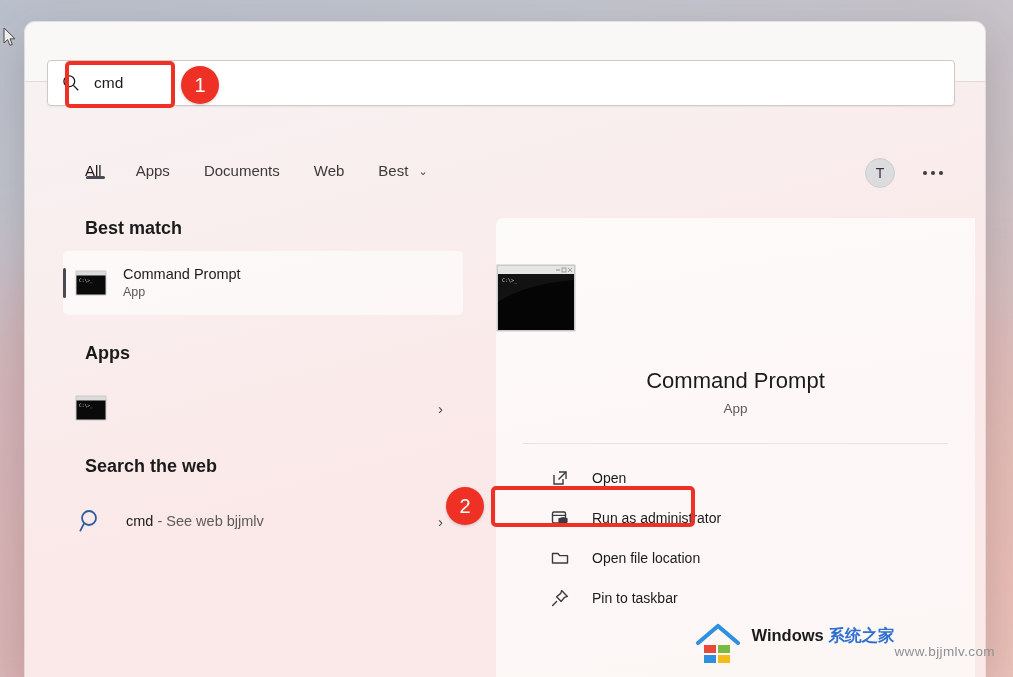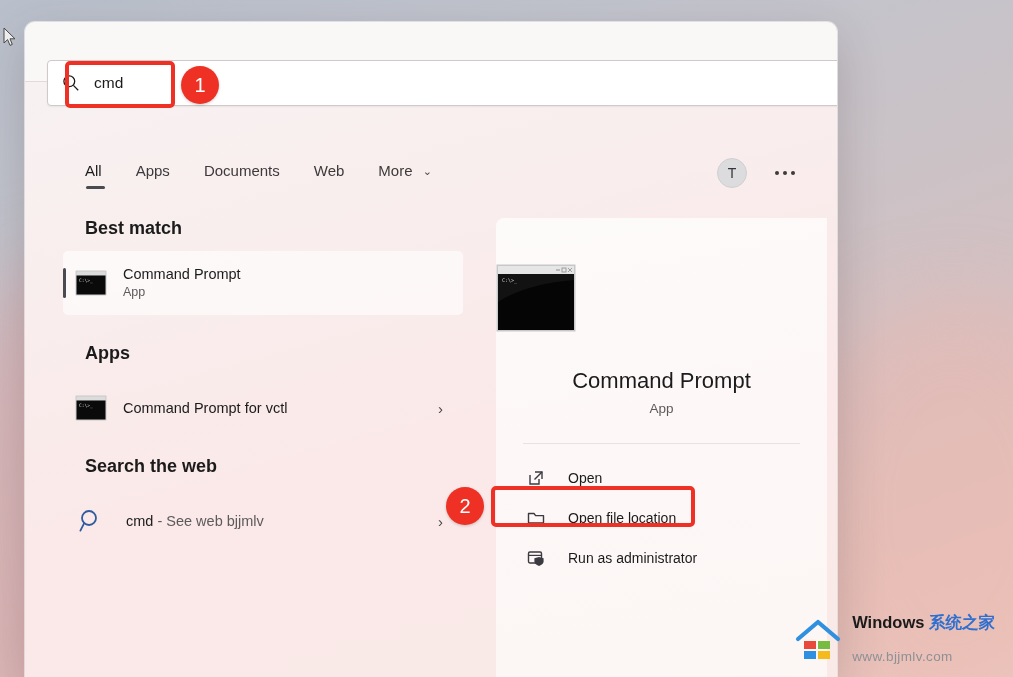--- a/index.html
+++ b/index.html
@@ -10,21 +10,21 @@
     position:relative;
   }
 
   
   .bg-blob{position:absolute;border-radius:50%;filter:blur(40px);pointer-events:none;}
   .blob-a{width:260px;height:520px;left:-60px;top:260px;background:rgba(226,170,170,.55);}
   .blob-b{width:300px;height:420px;right:-90px;top:300px;background:rgba(233,185,175,.5);}
 
   
   .flyout{
-    position:absolute;left:25px;top:22px;width:812px;height:655px;
+    position:absolute;left:25px;top:22px;width:960px;height:655px;
     background:linear-gradient(165deg,#f7f2f3 0%,#f9eeee 30%,#fae9e8 60%,#f9e9e7 100%);
     border-radius:10px 10px 0 0;
     box-shadow:0 0 0 1px rgba(255,255,255,.55), 0 16px 48px rgba(60,40,45,.22);
     overflow:hidden;
   }
   .flyout-inner{position:absolute;inset:0;}
 
   
   .search-header{position:absolute;left:0;top:0;width:100%;height:60px;
      background:#faf7f7;border-bottom:1px solid #e3dada;}
@@ -32,21 +32,21 @@
      position:absolute;left:22px;top:38px;width:908px;height:46px;
      background:#ffffff;border:1px solid #cfc9ca;border-radius:4px;
      display:flex;align-items:center;padding:0 14px;
      box-shadow:0 1px 2px rgba(0,0,0,.06);
   }
   .search-icon{width:18px;height:18px;flex:0 0 18px;margin-right:14px;color:#1b1b1b;}
   .search-value{font-size:15.5px;color:#1b1b1b;}
 
   
   .tabs{position:absolute;left:60px;top:140px;display:flex;align-items:center;gap:34px;}
-  .tab{font-size:15px;color:#3d3a3b;position:relative;padding-bottom:10px;cursor:default;}
+  .tab{font-size:15px;color:#3d3a3b;position:relative;cursor:default;}
   .tab.active{color:#1b1b1b;}
   .tab.active::after{content:"";position:absolute;left:1px;bottom:0;width:19px;height:3px;
      background:#4a4a52;border-radius:2px;}
   .tab .chev{display:inline-block;margin-left:6px;font-size:11px;color:#4b4748;vertical-align:1px;}
 
   
   .account{position:absolute;right:42px;top:136px;display:flex;align-items:center;gap:28px;}
   .avatar{width:30px;height:30px;border-radius:50%;background:#dcdcde;border:1px solid #cfcfd2;
      display:flex;align-items:center;justify-content:center;font-size:14px;color:#34343a;}
   .ellipsis{display:flex;gap:4px;}
@@ -77,41 +77,41 @@
   .right-col{
      position:absolute;left:471px;top:196px;right:10px;bottom:0;
      background:linear-gradient(170deg,#fdfafa 0%,#fdf8f7 45%,#fcf6f5 100%);
      border-radius:8px 0 0 0;
   }
   .preview-tile{margin:46px auto 0;width:80px;height:68px;}
   .app-name{text-align:center;font-size:22px;color:#1b1b1b;margin-top:32px;}
   .app-kind{text-align:center;font-size:13.5px;color:#5e5a5b;margin-top:7px;}
   .divider{height:1px;background:#e9e2e1;margin:27px 27px 0 27px;}
 
-  .actions{margin-top:14px;padding:0 14px;}
+  .actions{margin-top:14px;padding:0 38px;}
   .action{position:relative;display:flex;align-items:center;height:40px;border-radius:4px;
      padding-left:16px;cursor:default;}
   .action .act-icon{width:20px;height:20px;flex:0 0 20px;margin-right:22px;color:#3a3a40;}
   .action .act-label{font-size:14px;color:#1b1b1b;}
 
   
   .hl-box{position:absolute;border:4px solid #ee3124;border-radius:5px;pointer-events:none;}
   .hl-search{left:65px;top:61px;width:110px;height:47px;}
   .hl-admin{left:491px;top:486px;width:204px;height:41px;}
   .badge{position:absolute;width:38px;height:38px;border-radius:50%;background:#ee3124;
      color:#fff;font-size:20px;display:flex;align-items:center;justify-content:center;
      box-shadow:0 1px 3px rgba(0,0,0,.2);}
   .badge-1{left:181px;top:66px;}
   .badge-2{left:446px;top:487px;}
 
   
   .watermark{position:absolute;right:8px;bottom:6px;display:flex;align-items:center;gap:11px;
      padding:6px 10px;}
   .wm-logo{width:46px;height:44px;flex:0 0 46px;}
-  .wm-text{display:flex;flex-direction:column;line-height:1.1;}
+  .wm-text{display:flex;flex-direction:row;line-height:1.1;}
   .wm-title{font-size:16.5px;font-weight:bold;color:#1a1a1a;}
   .wm-title .cn{color:#2f6fd0;}
   .wm-url{font-size:13.5px;color:#8f9095;letter-spacing:.4px;margin-top:19px;}
 
   
   .cursor{position:absolute;left:3px;top:27px;width:14px;height:20px;}
 </style>
 </head>
 <body>
 
@@ -134,21 +134,21 @@
     </svg>
     <span class="search-value">cmd</span>
   </div>
 
   <div class="tabs">
     <div class="tab active"><span>All</span></div>
     <div class="tab"><span>Apps</span></div>
     <div class="tab"><span>Documents</span></div>
     <div class="tab"><span>Web</span></div>
     <div class="tab">
-      <span>More</span>
+      <span>Best</span>
       <span class="chev">⌄</span>
     </div>
   </div>
 
   <div class="account">
     <div class="avatar">
       <span>T</span>
     </div>
     <div class="ellipsis">
           <i></i>
@@ -177,23 +177,20 @@
 
     <div class="section-title apps">Apps</div>
 
     <div class="result-row">
       <svg class="row-icon" viewBox="0 0 32 26">
         <rect x="0.5" y="0.5" width="31" height="25" rx="1" fill="#c9c9c9"></rect>
         <rect x="1.5" y="1.5" width="29" height="4" fill="#dcdcdc"></rect>
         <rect x="1.5" y="5.5" width="29" height="19" fill="#0a0a0a"></rect>
         <text x="4" y="12" font-family="monospace" font-size="4.6" fill="#dddddd">C:\&gt;_</text>
       </svg>
-      <div class="row-text">
-        <span class="row-title">Command Prompt for vctl</span>
-      </div>
       <span class="row-chev">›</span>
     </div>
 
     <div class="section-title web">Search the web</div>
 
     <div class="result-row web-row">
       <svg class="web-icon" viewBox="0 0 26 26">
         <circle cx="11" cy="10" r="7" fill="none" stroke="#2f5c9e" stroke-width="1.8"></circle>
         <line x1="6.2" y1="15.2" x2="2.4" y2="22.6" stroke="#2f5c9e" stroke-width="1.8" stroke-linecap="round"></line>
       </svg>
@@ -232,35 +229,42 @@
         <svg class="act-icon" viewBox="0 0 20 20">
           <path d="M4,7 L4,16 L13,16 L13,11" fill="none" stroke="#3a3a40" stroke-width="1.4"></path>
           <path d="M9,4 L16,4 L16,11" fill="none" stroke="#3a3a40" stroke-width="1.4"></path>
           <line x1="16" y1="4" x2="8.5" y2="11.5" stroke="#3a3a40" stroke-width="1.4"></line>
         </svg>
         <span class="act-label">Open</span>
       </div>
 
       <div class="action">
         <svg class="act-icon" viewBox="0 0 20 20">
-          <path d="M2.5,5.5 L8,5.5 L9.6,7.6 L17.5,7.6 L17.5,15 L2.5,15 Z" fill="none" stroke="#3a3a40" stroke-width="1.4" stroke-linejoin="round"></path>
-        </svg>
-        <span class="act-label">Open file location</span>
-      </div>
-
-      <div class="action">
-        <svg class="act-icon" viewBox="0 0 20 20">
           <rect x="2.5" y="4" width="13" height="11" rx="1.4" fill="none" stroke="#3a3a40" stroke-width="1.4"></rect>
           <line x1="2.5" y1="7.4" x2="15.5" y2="7.4" stroke="#3a3a40" stroke-width="1.2"></line>
           <path d="M13,9 L17.6,10.2 L17.6,13.6 Q17.6,16.4 13,18 Q8.4,16.4 8.4,13.6 L8.4,10.2 Z" fill="#3a3a40"></path>
         </svg>
         <span class="act-label">Run as administrator</span>
       </div>
 
-
+      <div class="action">
+        <svg class="act-icon" viewBox="0 0 20 20">
+          <path d="M2.5,5.5 L8,5.5 L9.6,7.6 L17.5,7.6 L17.5,15 L2.5,15 Z" fill="none" stroke="#3a3a40" stroke-width="1.4" stroke-linejoin="round"></path>
+        </svg>
+        <span class="act-label">Open file location</span>
+      </div>
+
+
+      <div class="action">
+        <svg class="act-icon" viewBox="0 0 20 20">
+          <path d="M11.6,2.6 L17.4,8.4 L14.6,9.3 L11.2,13.4 L6.6,8.8 L10.7,5.4 Z" fill="none" stroke="#3a3a40" stroke-width="1.4" stroke-linejoin="round"></path>
+          <line x1="6.6" y1="13.4" x2="2.6" y2="17.4" stroke="#3a3a40" stroke-width="1.4" stroke-linecap="round"></line>
+        </svg>
+        <span class="act-label">Pin to taskbar</span>
+      </div>
 
     </div>
   </div>
 
 </div>
 </div>
 
 <div class="hl-box hl-search"></div>
 <div class="hl-box hl-admin"></div>
 <div class="badge badge-1">

